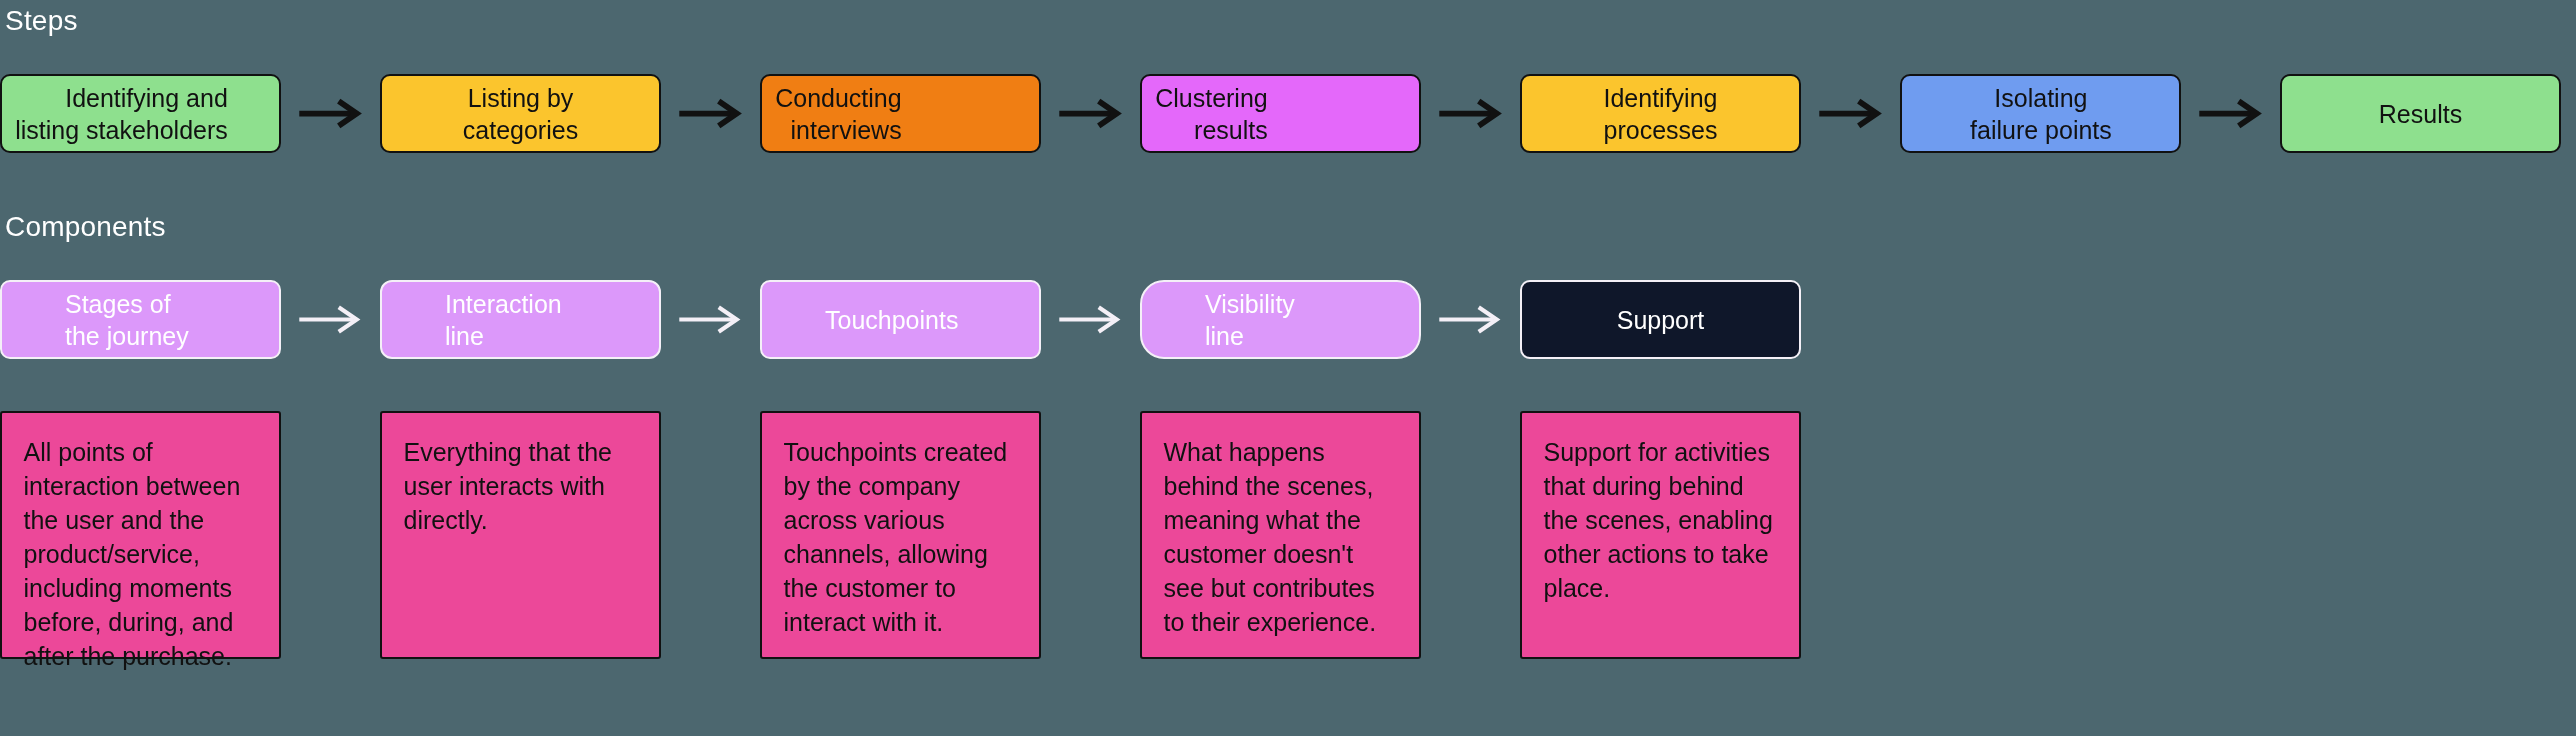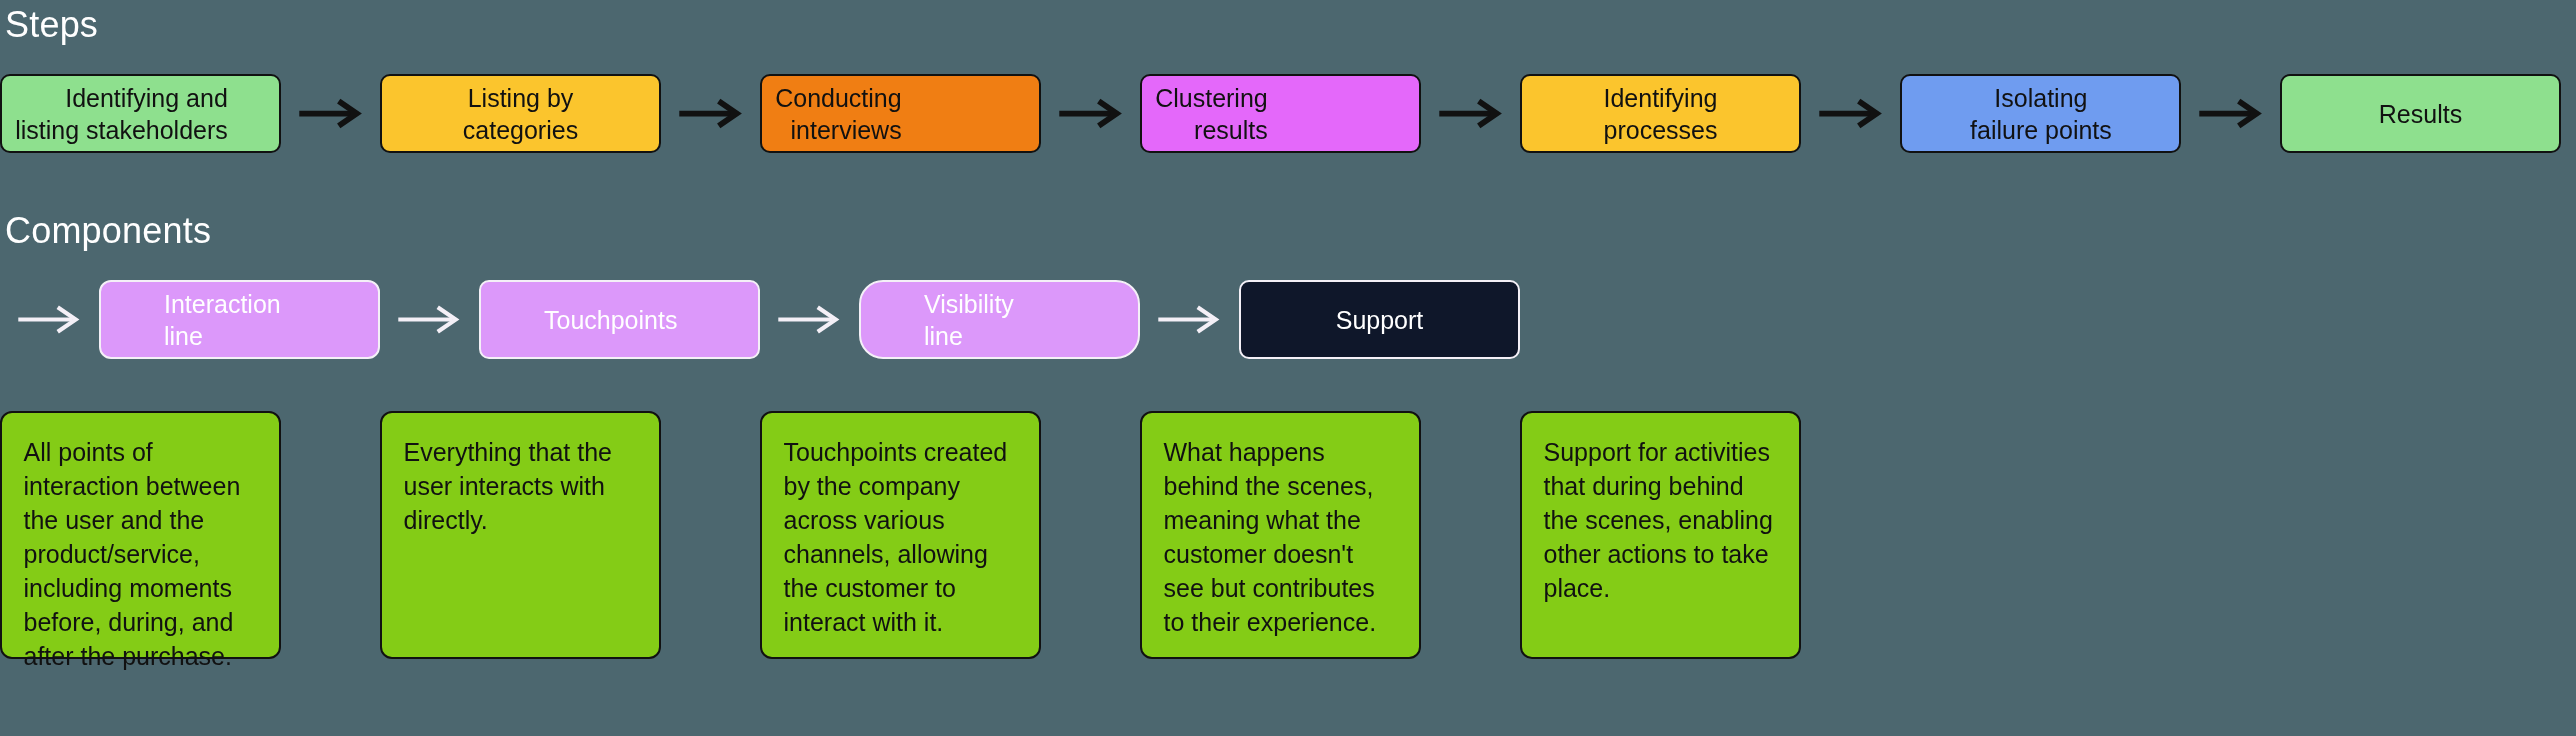--- a/index.html
+++ b/index.html
@@ -18,21 +18,21 @@
   .canvas {
     position: relative;
     width: 2576px;
     height: 737px;
   }
 
   
   .section-title {
     position: absolute;
     color: #ffffff;
-    font-size: 36px;
+    font-size: 28px;
     font-weight: 400;
     letter-spacing: 0.2px;
     line-height: 1;
     white-space: nowrap;
   }
   #steps-title      { left: 5px; top: 6.6px; }
   #components-title { left: 5px; top: 213px; }
 
   
   .row {
@@ -101,23 +101,23 @@
     justify-content: center;
     padding-left: 13.2px;
     text-align: center;
   }
 
   
   .desc-card {
     width: 281px;
     height: 248px;
     box-sizing: border-box;
-    background: #84cc16;
+    background: #ec4899;
     border: 2.5px solid #111111;
-    border-radius: 12px;
+    border-radius: 3px;
     padding: 21.5px 21.5px 13.2px 21.5px;
     font-size: 25px;
     line-height: 1.36;
     color: #111111;
     flex: 0 0 auto;
   }
 
   
   .arrow {
     width: 99px;
@@ -196,20 +196,23 @@
         </svg>
       </div>
       <div class="step-box center-text" style="background: rgb(142, 224, 142);">
         <span>Results</span>
       </div>
     </div>
 
   <div class="section-title" id="components-title">Components</div>
 
   <div class="row" id="components-row">
+      <div class="component-box indent" style="background: rgb(220, 152, 250); border-color: rgb(244, 240, 247); color: rgb(255, 255, 255);">
+        <span>Stages of<br>the journey</span>
+      </div>
       <div class="arrow">
         <svg width="69" height="33" viewBox="0 0 84 40" aria-hidden="true">
           <line x1="4" y1="20" x2="70" y2="20" stroke="#f4f0f7" stroke-width="5" stroke-linecap="butt"></line>
           <polyline points="52,5 74,20 52,35" fill="none" stroke="#f4f0f7" stroke-width="5" stroke-linecap="butt" stroke-linejoin="miter"></polyline>
         </svg>
       </div>
       <div class="component-box indent" style="background: rgb(220, 152, 250); border-color: rgb(244, 240, 247); color: rgb(255, 255, 255); border-radius: 12px;">
         <span>Interaction<br>line</span>
       </div>
       <div class="arrow">

